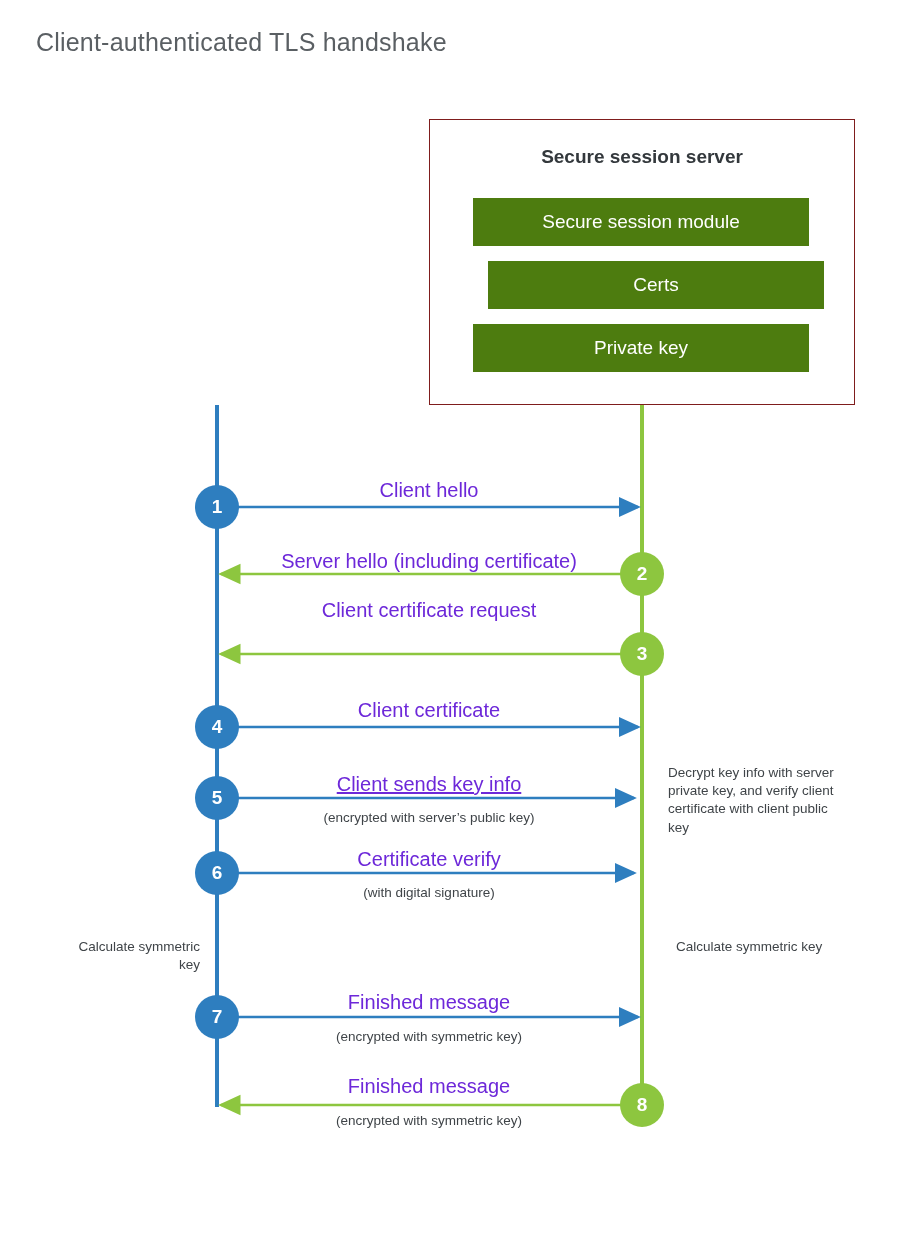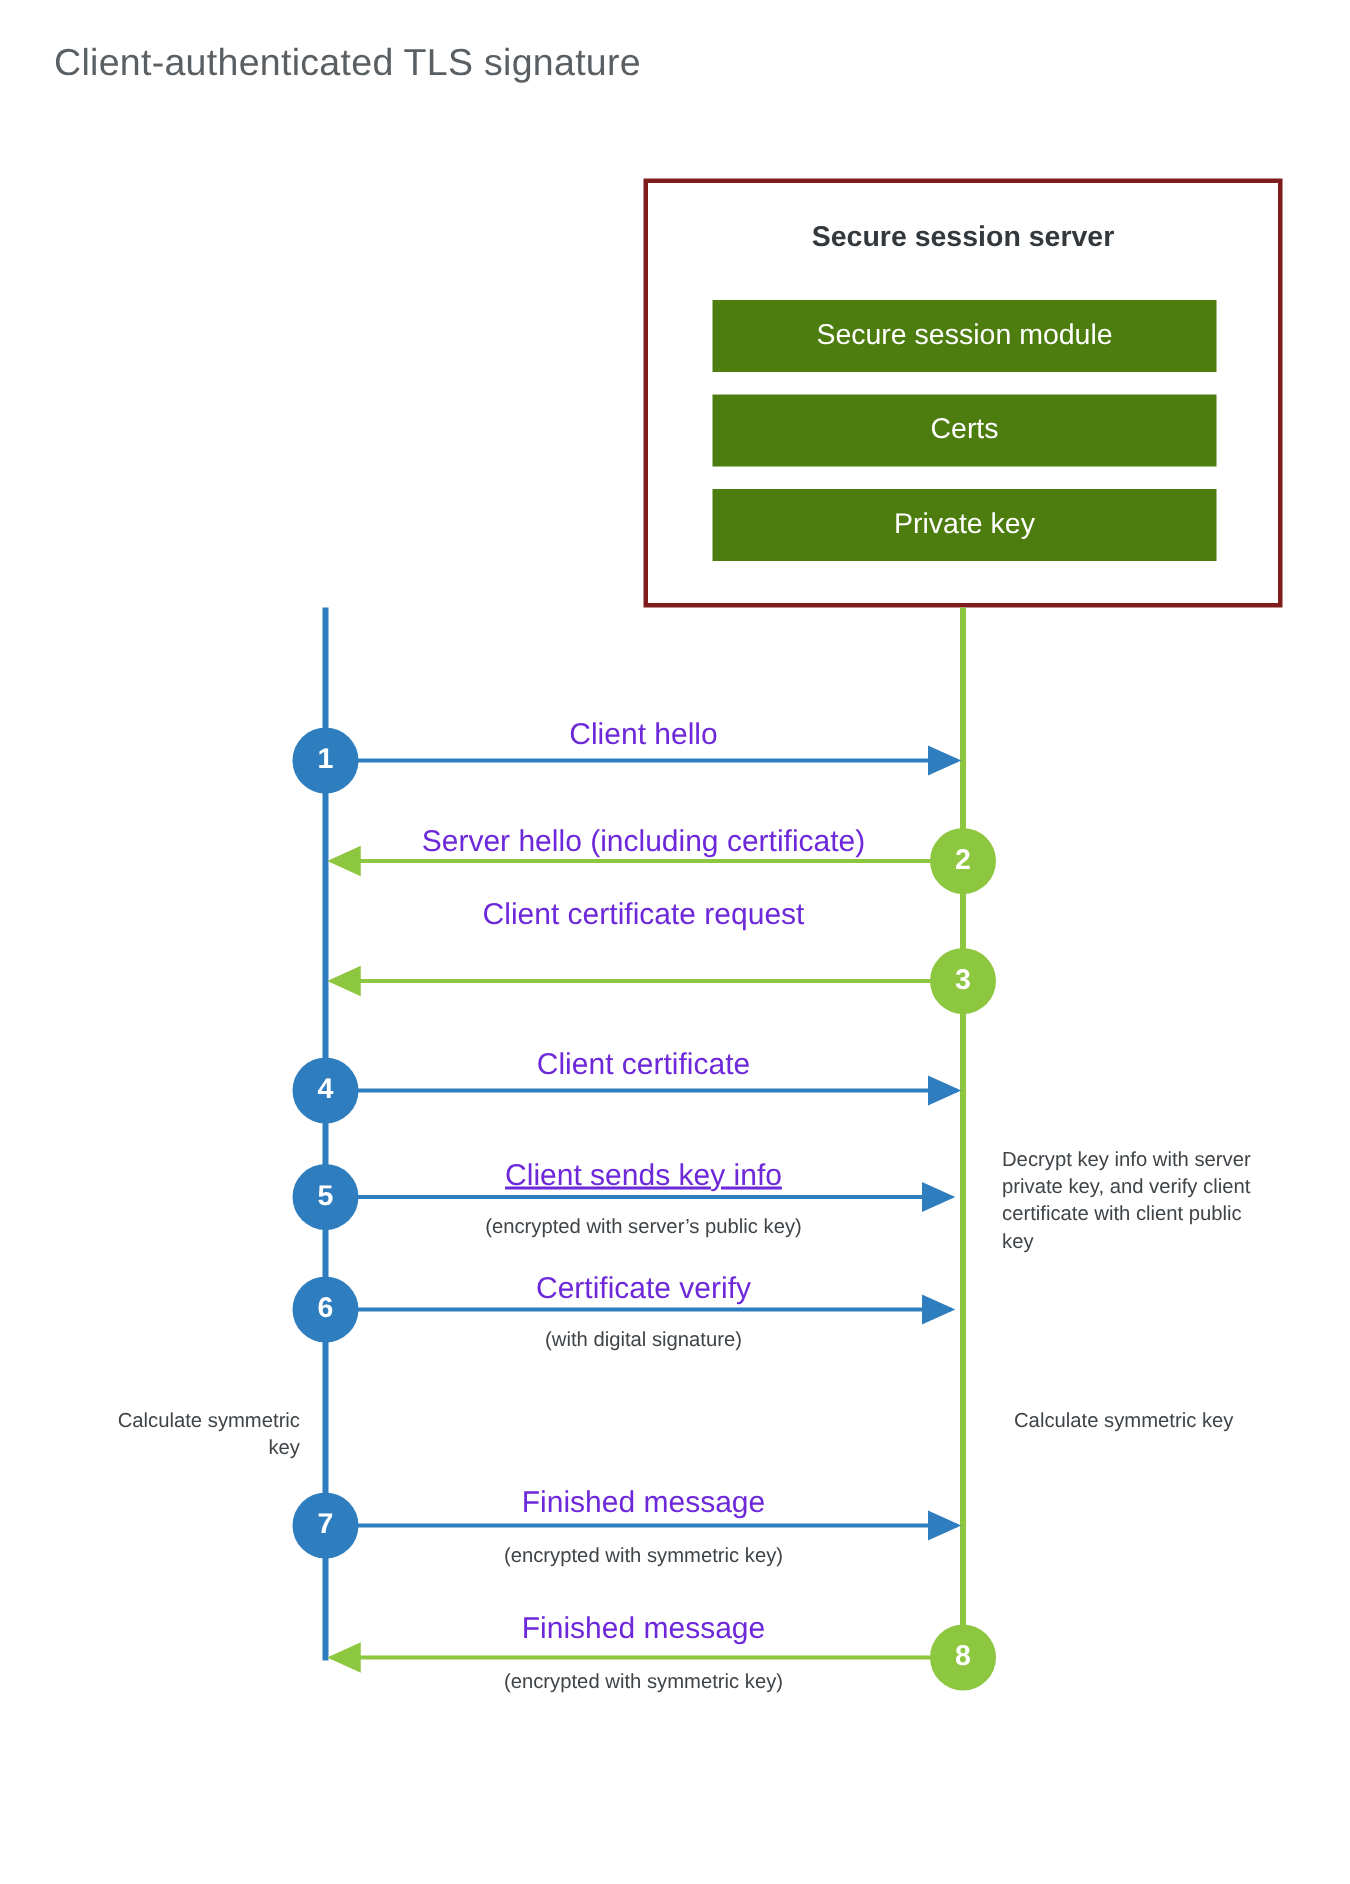--- a/index.html
+++ b/index.html
@@ -45,21 +45,21 @@
     top: 119px;
     width: 352px;
     height: 286px;
     border: 3px solid #3e7cbf;
   }
   .actor-box.server {
     left: 429px;
     top: 119px;
     width: 426px;
     height: 286px;
-    border: 3px solid #7f1d1d;
+    border: 1px solid #7f1d1d;
   }
   .actor-title {
     position: absolute;
     left: 0;
     right: 0;
     top: 26px;
     text-align: center;
     font-size: 19px;
     font-weight: bold;
     color: #33383c;
@@ -85,21 +85,21 @@
     width: 276px;
     height: 176px;
   }
   .inner-block.green {
     background: #4d7c0f;
     left: 43px;
     width: 336px;
     height: 48px;
   }
   .green-1 { top: 78px; }
-  .green-2 { top: 141px; }
+  .green-2 { top: 141px; margin-left: 15px; }
   .green-3 { top: 204px; }
 
   
   #flow {
     position: absolute;
     left: 0;
     top: 0;
     width: 900px;
     height: 1256px;
   }
@@ -149,21 +149,21 @@
     transform: translate(-50%, -50%);
   }
   .step-num.blue { background: #2e7ebf; }
   .step-num.green { background: #8dc63f; }
 </style>
 </head>
 <body>
 
 <div id="stage">
 
-  <div class="page-title">Client-authenticated TLS signature</div>
+  <div class="page-title">Client-authenticated TLS handshake</div>
 
 
   <div class="actor-box server">
     <div class="actor-title">Secure session server</div>
     <div class="inner-block green green-1">Secure session module</div>
     <div class="inner-block green green-2">Certs</div>
     <div class="inner-block green green-3">Private key</div>
   </div>
 
   <svg id="flow" viewBox="0 0 900 1256">

